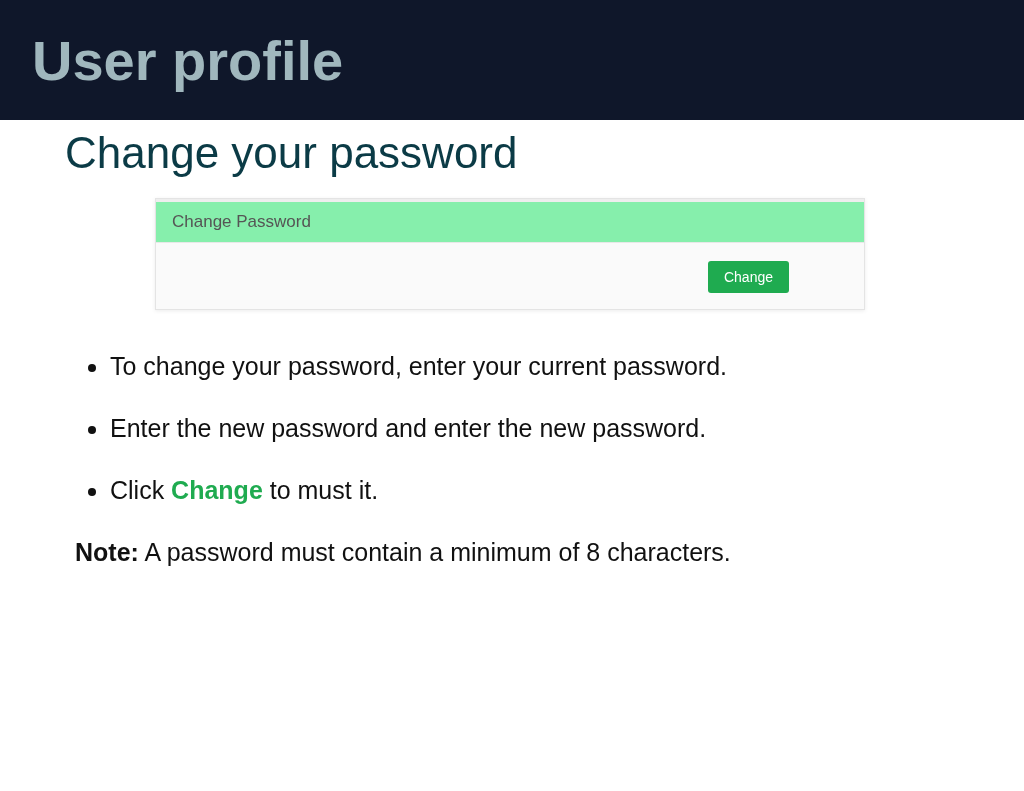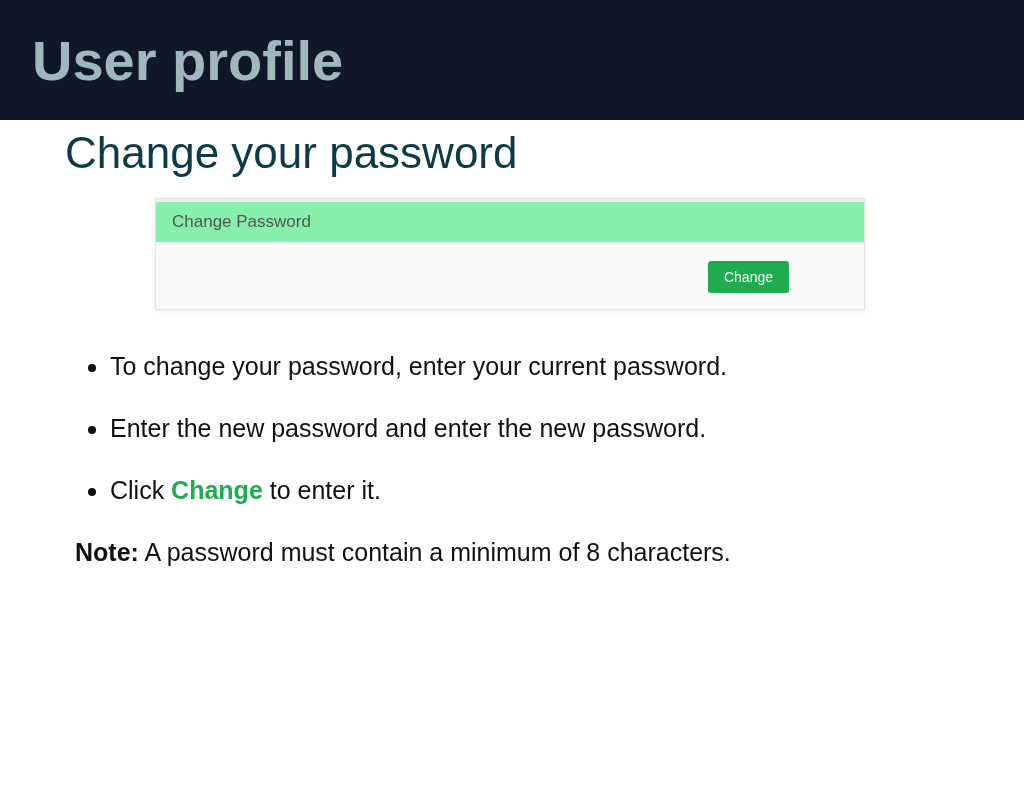--- a/index.html
+++ b/index.html
@@ -152,19 +152,19 @@
       </div>
     </div>
   </div>
 </div>
 
 <div class="instructions">
   <ul>
     <li>To change your password, enter your current password.</li>
     <li>Enter the new password and enter the new password.</li>
     <li>
-      <span>Click </span><span class="green-bold">Change</span><span> to enter it.</span>
+      <span>Click </span><span class="green-bold">Change</span><span> to must it.</span>
     </li>
   </ul>
   <p class="note">
     <span class="bold">Note:</span><span> A password must contain a minimum of 8 characters.</span>
   </p>
 </div>
 
 </body></html>

